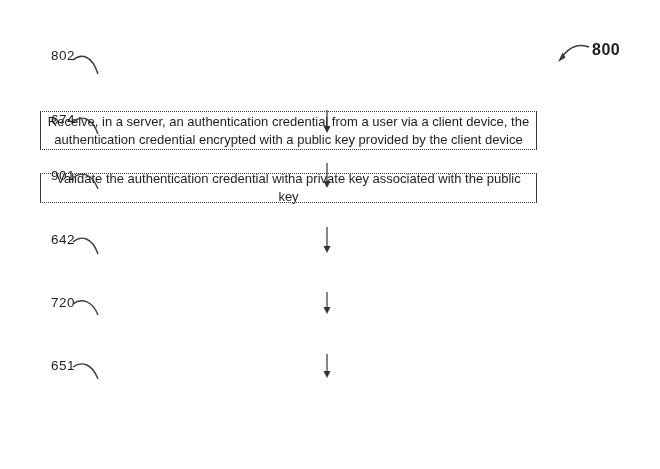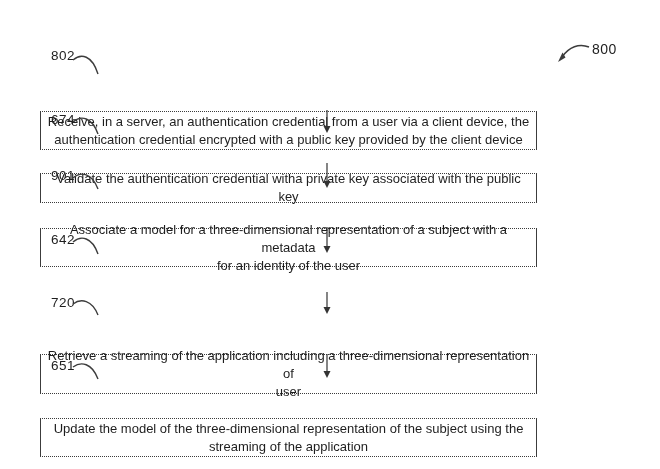--- a/index.html
+++ b/index.html
@@ -41,23 +41,24 @@
     font-size: 13.5px;
     letter-spacing: 0.5px;
     color: #1e1e1e;
   }
   .hook { position: absolute; }
   .flow-arrow { position: absolute; left: 322px; }
   .ref-num {
     position: absolute;
     left: 592px;
     top: 41px;
-    font-size: 14px;
+    font-size: 16px;
     letter-spacing: 0.5px;
     color: #1e1e1e;
+    font-weight: bold;
   }
   .ref-arrow { position: absolute; left: 556px; top: 43px; }
 </style>
 </head>
 <body>
 
 <div class="canvas">
 
   <svg class="ref-arrow" width="34" height="22" viewBox="0 0 34 22">
     <path d="M33,4 C23,0 13,4 6,14" fill="none" stroke="#3c3c3c" stroke-width="1.4"></path>
@@ -89,56 +90,44 @@
 
   <svg class="flow-arrow" style="top:163px" width="10" height="25" viewBox="0 0 10 25">
     <line x1="5" y1="0" x2="5" y2="18" stroke="#333333" stroke-width="1.2"></line>
     <polygon points="1.5,18 8.5,18 5,25" fill="#333333"></polygon>
   </svg>
 
   <span class="num" style="top:168px">901</span>
   <svg class="hook" style="left:72px;top:171px" width="30" height="19" viewBox="0 0 30 19">
     <path d="M1,7 C9,0 20,2 26,18" fill="none" stroke="#3c3c3c" stroke-width="1.4"></path>
   </svg>
-  <div class="box" style="top:188px;height:39px">
-    <span class="box-text">Associate a model for a three-dimensional representation of a subject with a metadata
-for an identity of the user</span>
-  </div>
 
   <svg class="flow-arrow" style="top:227px" width="10" height="26" viewBox="0 0 10 26">
     <line x1="5" y1="0" x2="5" y2="19" stroke="#333333" stroke-width="1.2"></line>
     <polygon points="1.5,19 8.5,19 5,26" fill="#333333"></polygon>
   </svg>
 
   <span class="num" style="top:232px">642</span>
   <svg class="hook" style="left:72px;top:235px" width="30" height="20" viewBox="0 0 30 20">
     <path d="M1,7 C9,0 20,2 26,19" fill="none" stroke="#3c3c3c" stroke-width="1.4"></path>
   </svg>
 
   <svg class="flow-arrow" style="top:292px" width="10" height="22" viewBox="0 0 10 22">
     <line x1="5" y1="0" x2="5" y2="15" stroke="#333333" stroke-width="1.2"></line>
     <polygon points="1.5,15 8.5,15 5,22" fill="#333333"></polygon>
   </svg>
 
   <span class="num" style="top:295px">720</span>
   <svg class="hook" style="left:72px;top:298px" width="30" height="18" viewBox="0 0 30 18">
     <path d="M1,6 C9,0 20,2 26,17" fill="none" stroke="#3c3c3c" stroke-width="1.4"></path>
   </svg>
-  <div class="box" style="top:314px;height:40px">
-    <span class="box-text">Retrieve a streaming of the application including a three-dimensional representation of
-user</span>
-  </div>
 
   <svg class="flow-arrow" style="top:354px" width="10" height="24" viewBox="0 0 10 24">
     <line x1="5" y1="0" x2="5" y2="17" stroke="#333333" stroke-width="1.2"></line>
     <polygon points="1.5,17 8.5,17 5,24" fill="#333333"></polygon>
   </svg>
 
   <span class="num" style="top:358px">651</span>
   <svg class="hook" style="left:72px;top:361px" width="30" height="19" viewBox="0 0 30 19">
     <path d="M1,6 C9,0 20,2 26,18" fill="none" stroke="#3c3c3c" stroke-width="1.4"></path>
   </svg>
-  <div class="box" style="top:378px;height:39px">
-    <span class="box-text">Update the model of the three-dimensional representation of the subject using the
-streaming of the application</span>
-  </div>
 
 </div>
 
 </body></html>

